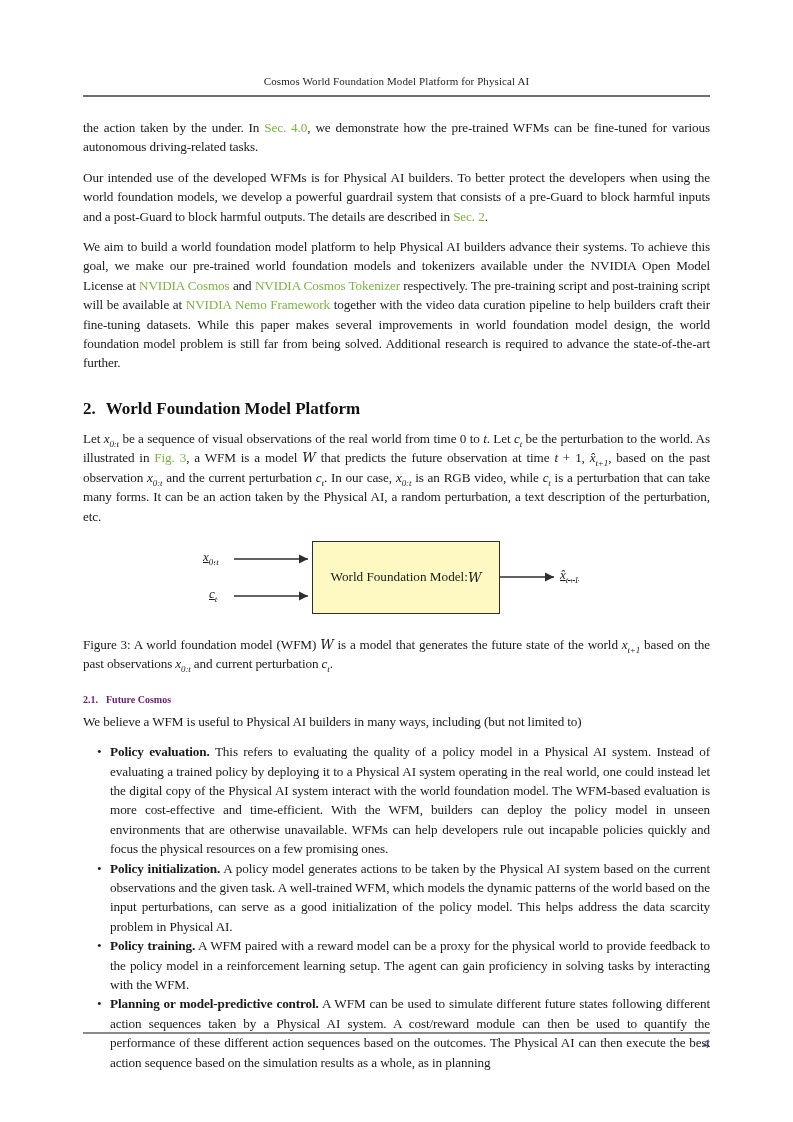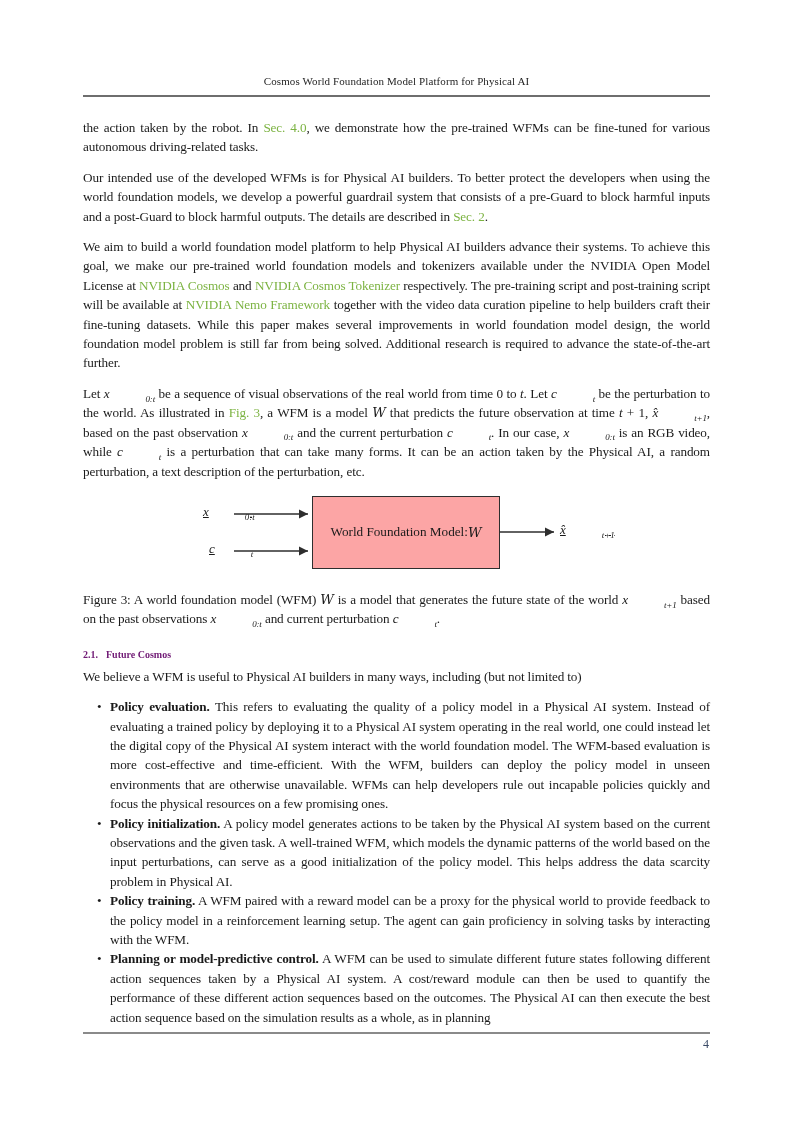--- a/index.html
+++ b/index.html
@@ -17,30 +17,30 @@
   .head-rule{height:2px;background:#6e6e6e;margin-top:6px;}
   p.body{
     font-size:13.2px;line-height:19.4px;text-align:justify;
     letter-spacing:-0.12px;margin:0 0 11px 0;
   }
   p.first{margin-top:21px;}
   .seg-link{color:#7CB342;cursor:pointer;}
   .seg-math{font-style:italic;}
   .seg-mathcal{font-style:italic;font-family:"DejaVu Serif",serif;}
   .seg-bold{font-weight:bold;}
-  sub{font-size:0.68em;line-height:0;font-style:italic;margin-left:36px;}
+  sub{font-size:0.68em;line-height:0;font-style:italic;}
   h2.section{font-size:17px;font-weight:bold;margin:26px 0 10px 0;color:#111;}
   h2.section .num{margin-right:10px;}
   h3.subsection{font-size:10px;font-weight:bold;margin:20px 0 7px 0;color:#701a75;}
   h3.subsection .num{margin-right:8px;}
   .figure{position:relative;height:84px;margin:8px 0 14px 0;}
   .fig-arrows{position:absolute;left:0;top:0;}
   .fig-box{
     position:absolute;left:229px;top:4px;width:186px;height:71px;
-    border:1.5px solid #2e2e2e;background:#fca5a5;
+    border:1.5px solid #2e2e2e;background:#fef9c3;
     display:flex;align-items:center;justify-content:center;
     font-size:13.2px;white-space:nowrap;
   }
   .fig-label{position:absolute;font-size:13px;text-decoration:underline;}
   .fig-in1{left:120px;top:12px;}
   .fig-in2{left:126px;top:49px;}
   .fig-out{left:477px;top:30px;}
   .caption{margin-top:14px;}
   ul.bullets{margin:8px 0 0 0;padding:0 0 0 27px;list-style:none;}
   ul.bullets li{
@@ -55,24 +55,25 @@
 <body>
 
 <div class="page">
   <div class="content">
 
     <div class="running-head">
       <span class="running-title">Cosmos World Foundation Model Platform for Physical AI</span>
       <div class="head-rule"></div>
     </div>
 
-    <p class="body first"><span>the action taken by the robot. In </span><span class="seg-link">Sec. 4.0</span><span>, we demonstrate how the pre-trained WFMs can be fine-tuned for various autonomous driving-related tasks.</span></p>
+    <p class="body first"><span>the action taken by the under. In </span><span class="seg-link">Sec. 4.0</span><span>, we demonstrate how the pre-trained WFMs can be fine-tuned for various autonomous driving-related tasks.</span></p>
     <p class="body"><span>Our intended use of the developed WFMs is for Physical AI builders. To better protect the developers when using the world foundation models, we develop a powerful guardrail system that consists of a pre-Guard to block harmful inputs and a post-Guard to block harmful outputs. The details are described in </span><span class="seg-link">Sec. 2</span><span>.</span></p>
     <p class="body"><span>We aim to build a world foundation model platform to help Physical AI builders advance their systems. To achieve this goal, we make our pre-trained world foundation models and tokenizers available under the NVIDIA Open Model License at </span><span class="seg-link">NVIDIA Cosmos</span><span> and </span><span class="seg-link">NVIDIA Cosmos Tokenizer</span><span> respectively. The pre-training script and post-training script will be available at </span><span class="seg-link">NVIDIA Nemo Framework</span><span> together with the video data curation pipeline to help builders craft their fine-tuning datasets. While this paper makes several improvements in world foundation model design, the world foundation model problem is still far from being solved. Additional research is required to advance the state-of-the-art further.</span></p>
 
+    <h2 class="section"><span class="num">2.</span><span>World Foundation Model Platform</span></h2>
 
     <p class="body"><span>Let </span><span class="seg-math">x<sub>0:t</sub></span><span> be a sequence of visual observations of the real world from time 0 to </span><span class="seg-math">t</span><span>. Let </span><span class="seg-math">c<sub>t</sub></span><span> be the perturbation to the world. As illustrated in </span><span class="seg-link">Fig. 3</span><span>, a WFM is a model </span><span class="seg-mathcal">W</span><span> that predicts the future observation at time </span><span class="seg-math">t</span><span> + 1, </span><span class="seg-math">x̂<sub>t+1</sub></span><span>, based on the past observation </span><span class="seg-math">x<sub>0:t</sub></span><span> and the current perturbation </span><span class="seg-math">c<sub>t</sub></span><span>. In our case, </span><span class="seg-math">x<sub>0:t</sub></span><span> is an RGB video, while </span><span class="seg-math">c<sub>t</sub></span><span> is a perturbation that can take many forms. It can be an action taken by the Physical AI, a random perturbation, a text description of the perturbation, etc.</span></p>
 
     <div class="figure">
       <svg class="fig-arrows" width="627" height="84" viewBox="0 0 627 84">
         <defs>
           <marker id="arr" markerWidth="9" markerHeight="8" refX="7" refY="3.5" orient="auto">
             <path d="M0,0 L7,3.5 L0,7 z" fill="#2e2e2e"></path>
           </marker>
         </defs>

